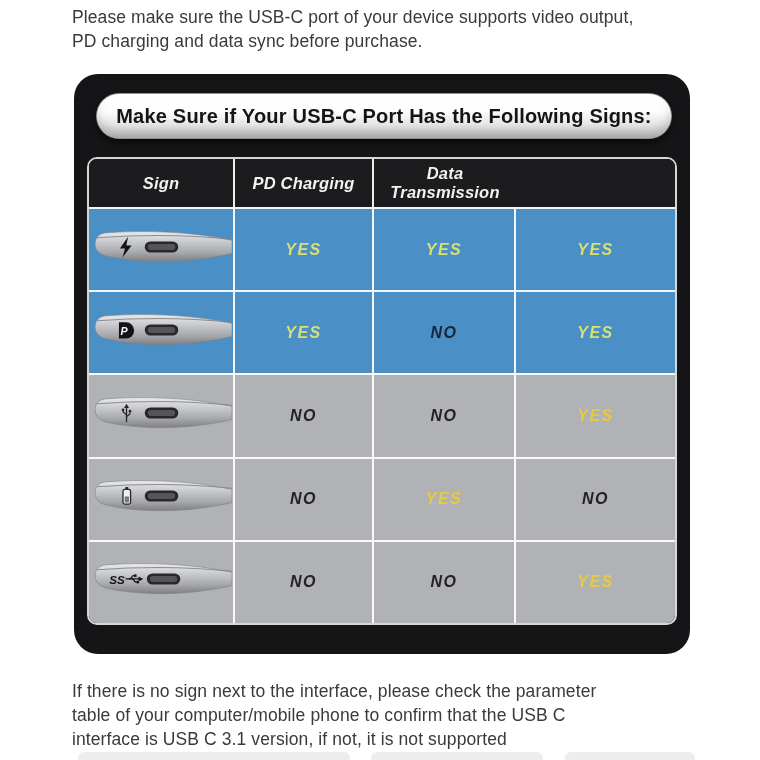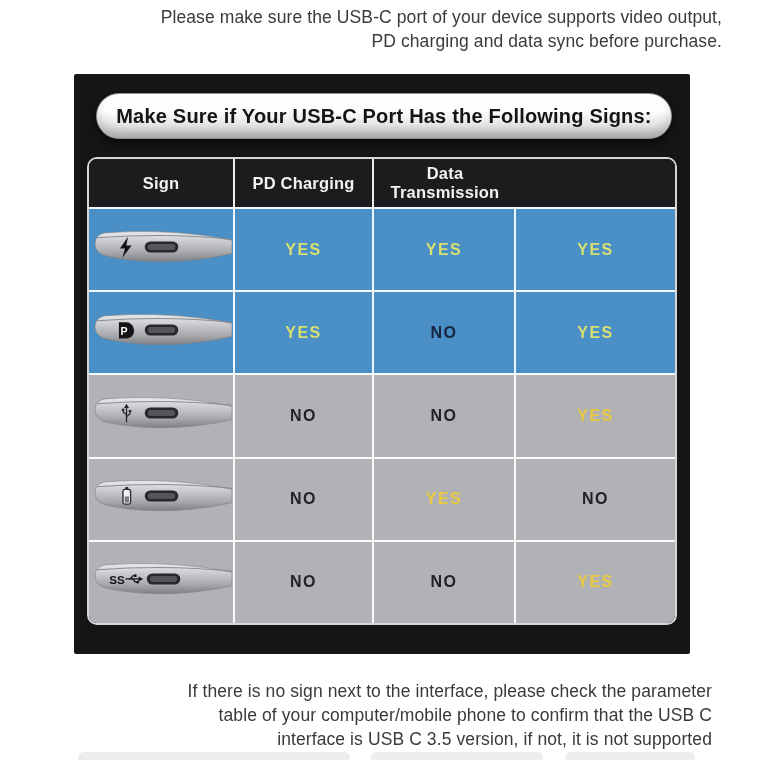--- a/index.html
+++ b/index.html
@@ -1,35 +1,35 @@
 <!DOCTYPE html>
 <html><head>
 <meta charset="utf-8">
 <style>
   html,body{margin:0;padding:0;background:#ffffff;}
   .canvas{position:relative;width:760px;height:760px;background:#ffffff;overflow:hidden;
           font-family:"Liberation Sans", sans-serif;}
   .note{position:absolute;margin:0;color:#3a3a3a;font-size:17.5px;line-height:1.36;
-        white-space:pre-line;letter-spacing:.1px;text-align:right;}
+        white-space:pre-line;letter-spacing:.1px;}
   .top-note{left:72px;top:6px;width:650px;}
   .bottom-note{left:72px;top:680px;width:640px;}
 
   .panel{position:absolute;left:74px;top:74px;width:616px;height:580px;
-         background:#151517;border-radius:2px;}
+         background:#151517;border-radius:24px;}
 
   .pill{position:absolute;left:22px;top:19px;width:574px;height:44px;border-radius:24px;
         background:linear-gradient(180deg,#ffffff 0%,#fdfdfd 38%,#e6e6e6 68%,#c7c7c7 100%);
         border:1px solid #8f8f8f;
         box-shadow:0 4px 7px rgba(0,0,0,.55), inset 0 2px 2px #ffffff, inset 0 -6px 9px rgba(0,0,0,.16);
         display:flex;align-items:center;justify-content:center;
         font-size:20px;font-weight:bold;color:#141414;letter-spacing:.2px;}
 
   .table{position:absolute;left:13px;top:83px;width:590px;border-radius:10px;overflow:hidden;
          border:2px solid #d7d7d7;box-sizing:border-box;background:#1c1c1e;}
-  .thead,.trow{display:grid;grid-template-columns:146px 139px 142px 1fr;box-sizing:border-box;}
+  .thead,.trow{display:grid;grid-template-columns:146px 139px 142px 1fr;box-sizing:border-box;font-style:italic;}
   .thead{height:48px;background:#1c1c1e;}
   .thead .cell{color:#f2f2f2;font-size:16.5px;font-weight:600;letter-spacing:.2px;}
   .trow{height:83.2px;border-top:2px solid rgba(255,255,255,.92);}
   .row-blue{background:#4a90c6;}
   .row-gray{background:#b0b2b6;}
   .cell{display:flex;align-items:center;justify-content:center;
         border-right:2px solid rgba(255,255,255,.92);box-sizing:border-box;overflow:hidden;}
   .cell:last-child{border-right:none;text-align:center;}
   .cell-value{font-size:16px;font-weight:bold;letter-spacing:1.5px;}
   .row-blue .val-yes{color:#d9df70;}
@@ -203,18 +203,18 @@
         <div class="cell">
             <span class="cell-value val-yes">YES</span>
           </div>
       </div>
 
     </div>
   </div>
 
   <p class="note bottom-note">If there is no sign next to the interface, please check the parameter
 table of your computer/mobile phone to confirm that the USB C
-interface is USB C 3.5 version, if not, it is not supported</p>
+interface is USB C 3.1 version, if not, it is not supported</p>
 
   <div class="peek peek-1"></div>
   <div class="peek peek-2"></div>
   <div class="peek peek-3"></div>
 </div>
 
 </body></html>

